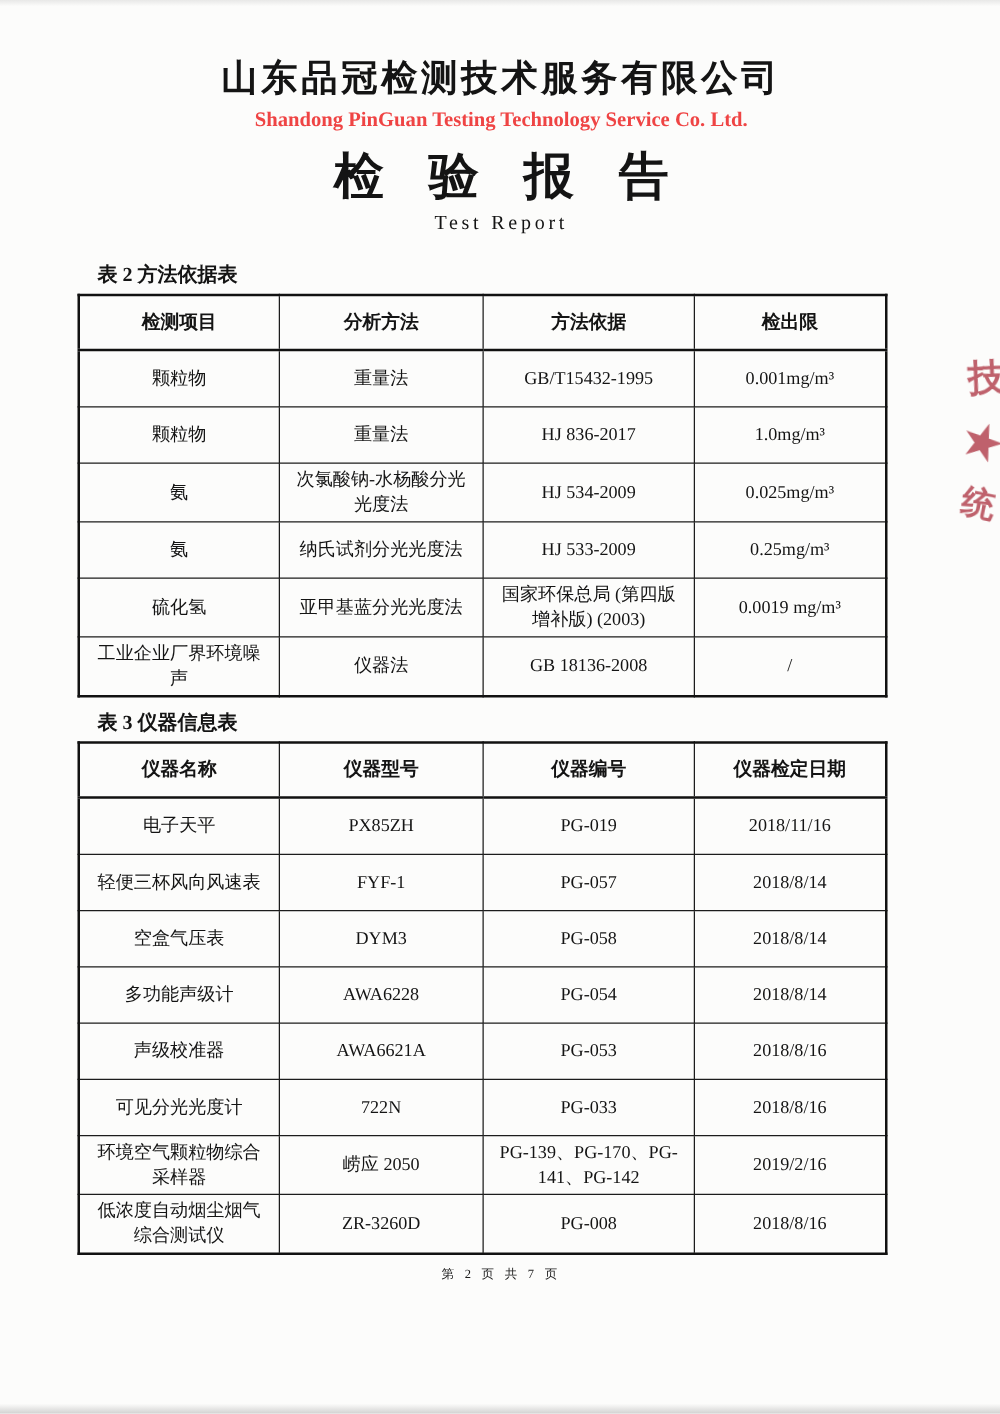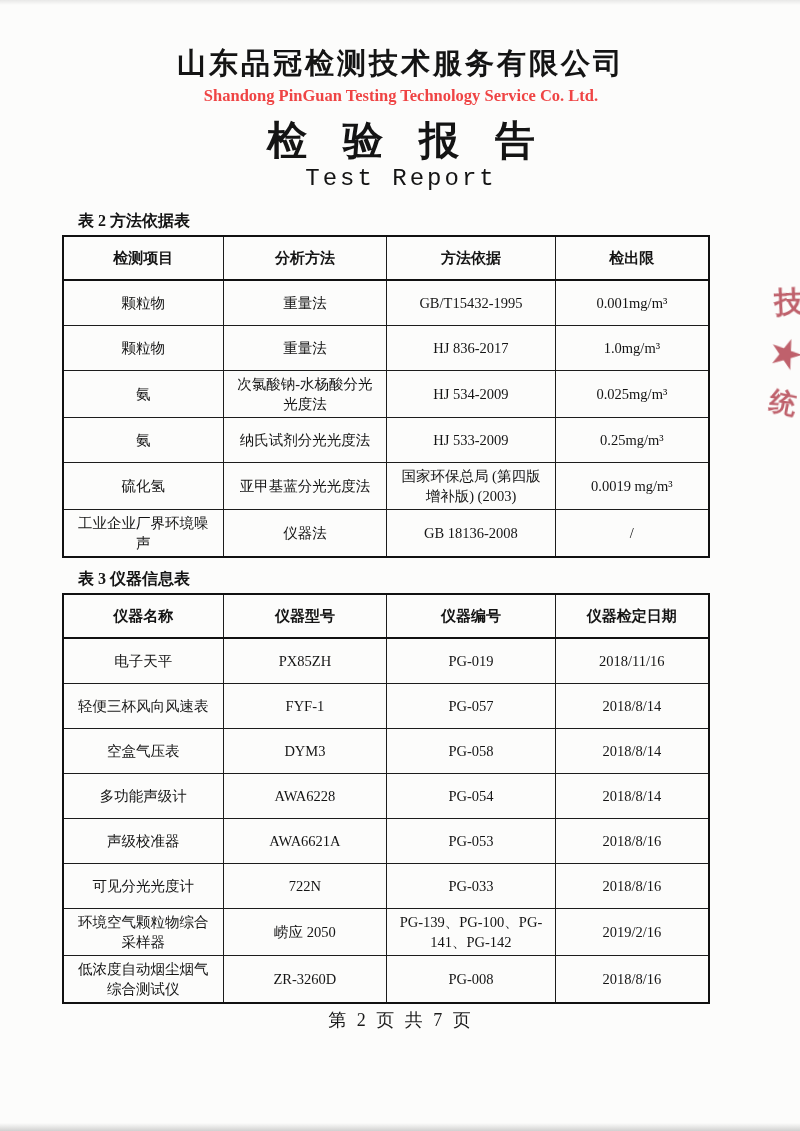--- a/index.html
+++ b/index.html
@@ -39,22 +39,22 @@
     text-align: center;
     font-size: 40px;
     font-weight: bold;
     letter-spacing: 36px;
     padding-left: 36px;
     margin-top: 12px;
     line-height: 46px;
   }
   .title-en {
     text-align: center;
-    font-family: Liberation Mono, monospace;
-    font-size: 24px;
+    font-family: Liberation Serif, serif;
+    font-size: 16px;
     letter-spacing: 3px;
     margin-top: 2px;
     line-height: 26px;
   }
   .caption {
     font-size: 16px;
     font-weight: bold;
     margin: 18px 0 3px 16px;
     line-height: 22px;
   }
@@ -84,21 +84,21 @@
   .report-table td {
     font-size: 14.5px;
     height: 38px;
   }
   col.c1 { width: 24.8%; }
   col.c2 { width: 25.3%; }
   col.c3 { width: 26.1%; }
   col.c4 { width: 23.8%; }
   .footer {
     text-align: center;
-    font-size: 18px;
+    font-size: 10px;
     letter-spacing: 3px;
     margin-top: 6px;
     line-height: 20px;
     color: #1a1a1a;
   }
   
   .seal {
     position: absolute;
     right: -13px;
     top: 282px;
@@ -246,21 +246,21 @@
         </tr>
         <tr>
           <td>可见分光光度计</td>
           <td>722N</td>
           <td>PG-033</td>
           <td>2018/8/16</td>
         </tr>
         <tr>
           <td>环境空气颗粒物综合采样器</td>
           <td>崂应 2050</td>
-          <td>PG-139、PG-100、PG-141、PG-142</td>
+          <td>PG-139、PG-170、PG-141、PG-142</td>
           <td>2019/2/16</td>
         </tr>
         <tr>
           <td>低浓度自动烟尘烟气综合测试仪</td>
           <td>ZR-3260D</td>
           <td>PG-008</td>
           <td>2018/8/16</td>
         </tr>
       </tbody>
   </table>

